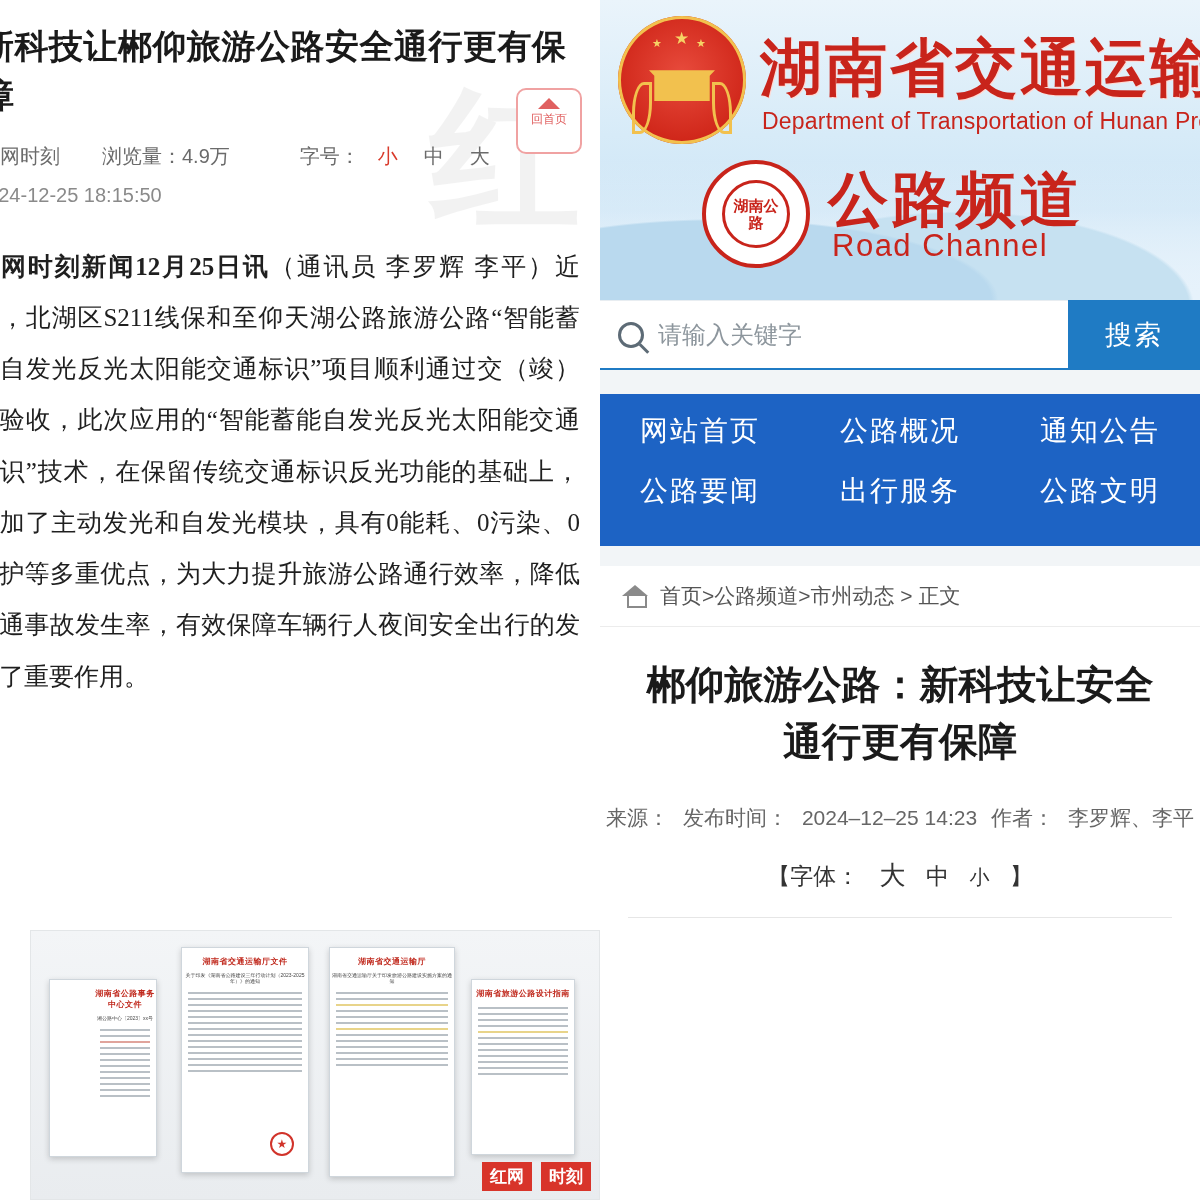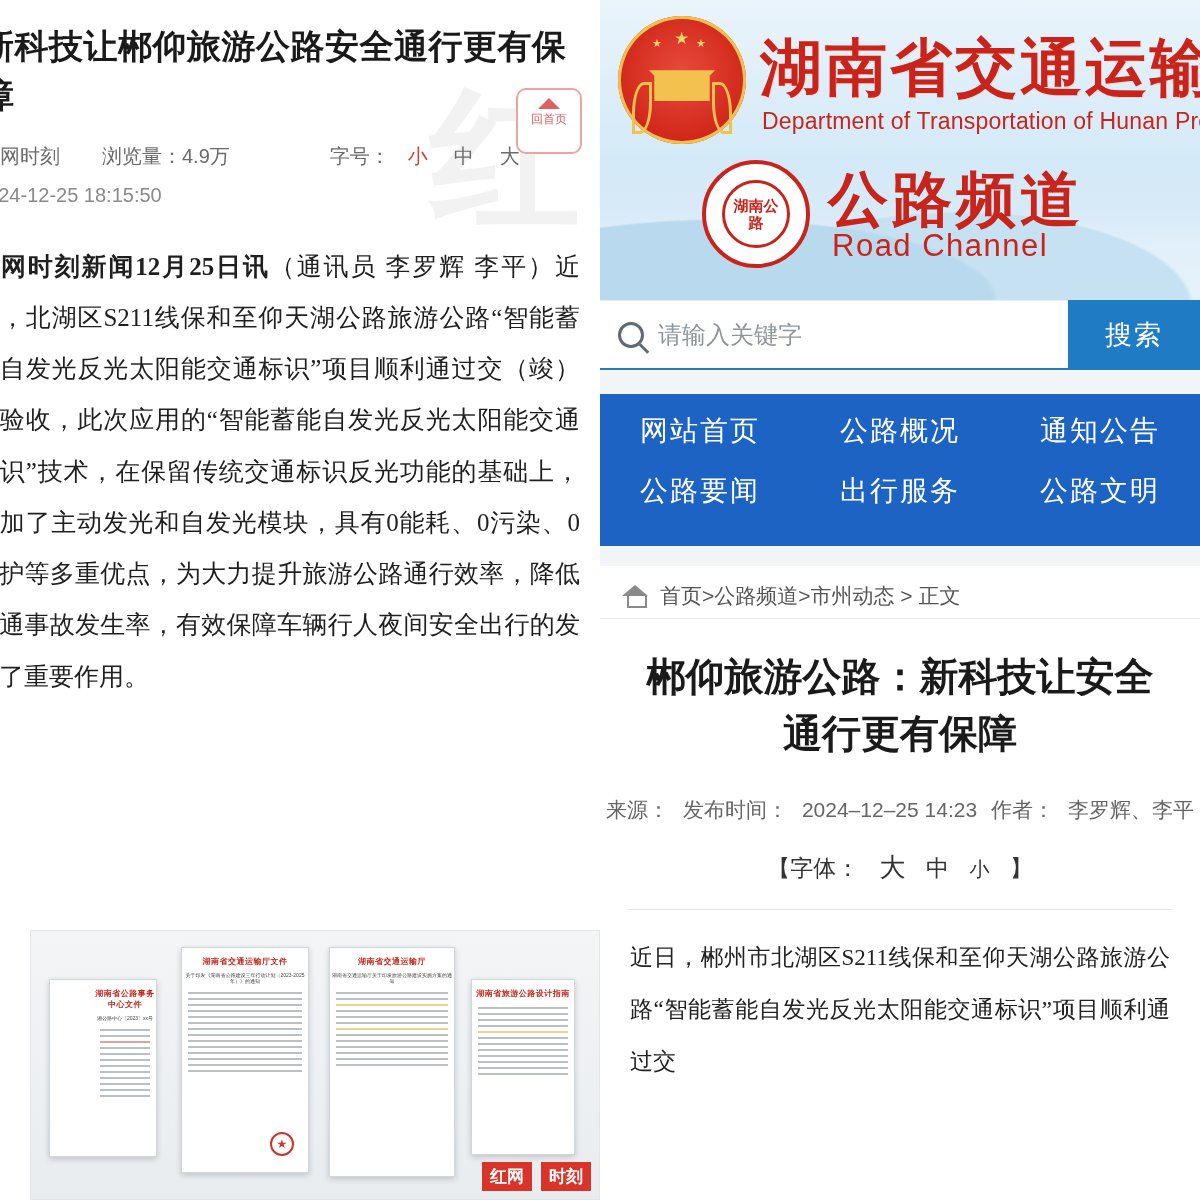--- a/index.html
+++ b/index.html
@@ -38,21 +38,21 @@
     width: 640px;
   }
   .meta-row {
     display: flex;
     align-items: center;
     padding: 22px 0 0 20px;
     font-size: 20px;
     color: #6b6b6b;
   }
   .meta-row .src { margin-right: 42px; }
-  .meta-row .views { margin-right: 100px; }
+  .meta-row .views { margin-right: 70px; }
   .fontsize-label { color: #6b6b6b; margin-right: 18px; }
   .fs-opt { color: #6b6b6b; margin-right: 26px; }
   .fs-opt.active { color: #d93a2b; }
   .date-row {
     padding: 14px 0 0 16px;
     font-size: 20px;
     color: #8a8a8a;
   }
   .art-body {
     padding: 34px 0 0 14px;
@@ -335,21 +335,21 @@
     text-decoration: none;
     font-size: 28px;
     letter-spacing: 2px;
     text-align: center;
   }
   .navgap2 { height: 20px; background: #f2f5f7; }
 
   .breadcrumb {
     display: flex;
     align-items: center;
-    padding: 16px 0 8px 22px;
+    padding: 16px 0 16px 22px;
     font-size: 21px;
     color: #555;
     border-bottom: 1px solid #ececec;
   }
   .bc-home {
     width: 26px; height: 22px;
     margin-right: 12px;
     position: relative;
     flex: 0 0 auto;
   }
@@ -594,16 +594,15 @@
     <div class="font-ctrl">
       <span>【字体：</span>
       <span class="big">大</span>
       <span class="mid">中</span>
       <span class="small">小</span>
       <span>】</span>
     </div>
 
     <div class="hr"></div>
 
-    <div class="news-body">近日，郴州市北湖区S211线保和至仰天湖公路旅游公路“智能蓄能自发光反光太阳能交通标识”项目顺利通过交</div>
   </div>
 
 </div>
 
 </body></html>

